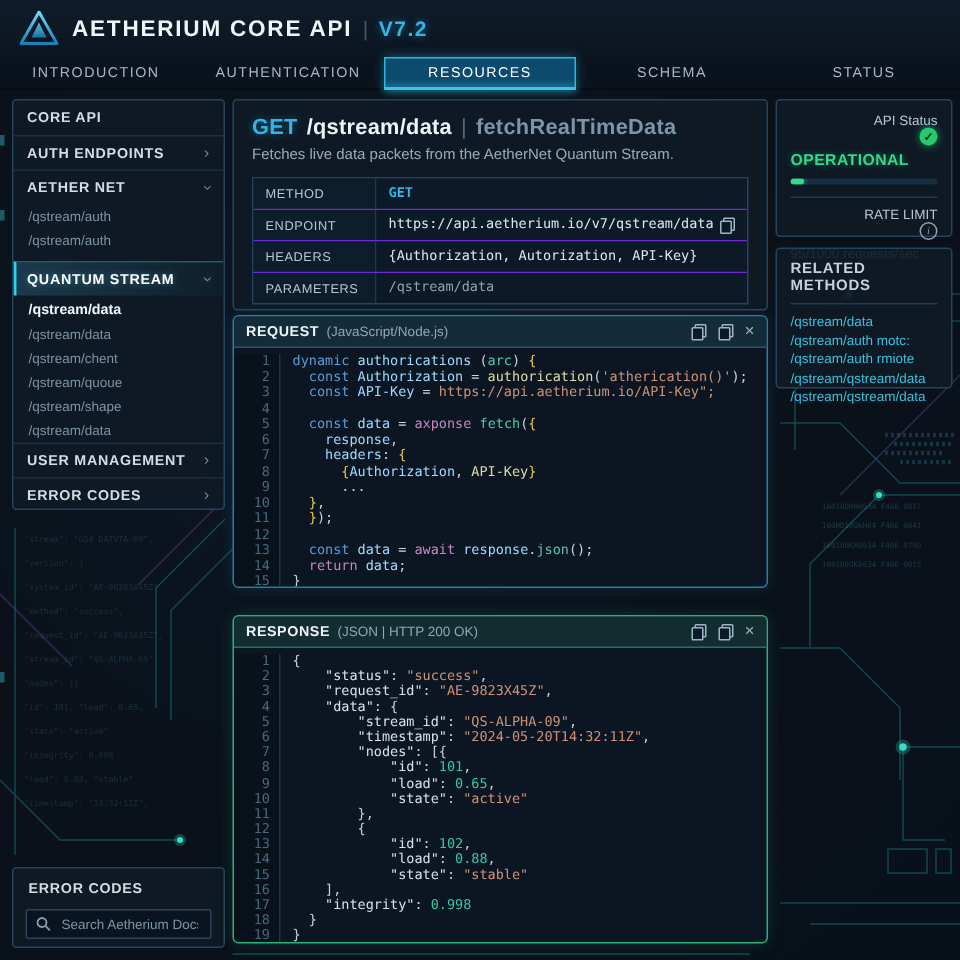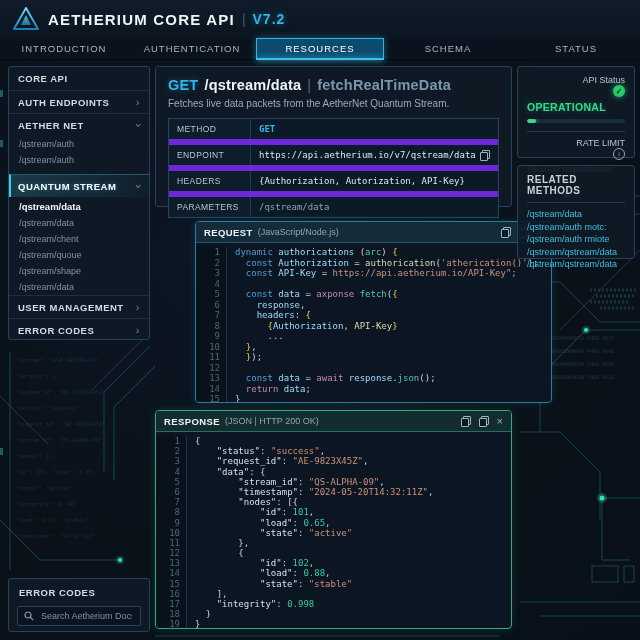--- a/index.html
+++ b/index.html
@@ -67,40 +67,40 @@
   .search-box input::placeholder{color:#7f94a3;}
   
   .overview{left:155px;top:66px;width:357px;height:141px;padding:10px 12px;}
   .endpoint-title{font-size:14.5px;font-weight:bold;letter-spacing:.2px;white-space:nowrap;}
   .t-method{color:#2fb5e8;text-shadow:0 0 6px rgba(47,181,232,.4);}
   .t-path{color:#eef4f8;margin-left:6px;}
   .t-sep{color:#51697c;margin:0 6px;font-weight:normal;}
   .t-handler{color:#7b96ab;}
   .endpoint-desc{font-size:10px;color:#9aabb8;margin-top:5px;}
   .spec-table{margin-top:9px;border:1px solid #24455c;}
-  .spec-row{display:grid;grid-template-columns:82px 1fr;border-top:6px solid #6d28d9;height:20px;}
+  .spec-row{display:grid;grid-template-columns:82px 1fr;border-top:1px solid #6d28d9;height:20px;}
   .spec-row:first-child{border-top:none;}
   .spec-label{background:#0e1d2b;color:#b9c6d0;font-size:8.5px;letter-spacing:.4px;
     display:flex;align-items:center;padding-left:8px;border-right:1px solid #1d3a4e;}
   .spec-value{background:#0c1927;display:flex;align-items:center;padding:0 8px;
     font-family:"DejaVu Sans Mono",monospace;font-size:9px;color:#dde7ee;white-space:nowrap;}
   .spec-value.method{color:#2fb5e8;font-weight:bold;}
   .spec-value.muted{color:#8fa3b2;}
   
   .copy-ic{position:relative;width:10px;height:11px;display:inline-block;flex:none;}
   .copy-ic::before{content:"";position:absolute;right:0;top:0;width:6px;height:7px;
     border:1px solid #9fb4c2;border-radius:1px;}
   .copy-ic::after{content:"";position:absolute;left:0;bottom:0;width:6px;height:7px;
     border:1px solid #9fb4c2;border-radius:1px;background:#0c1927;}
   .push-right{margin-left:auto;}
   
   .code-block{position:absolute;border-radius:4px;overflow:hidden;box-sizing:border-box;
     display:flex;flex-direction:column;background:#0c1622;z-index:2;}
-  .request-block{left:155px;top:221px;width:357px;height:182px;
-    border:1px solid #2a7da0;box-shadow:0 0 10px rgba(42,150,190,.18);margin-left:40px;}
+  .request-block{left:155px;top:210px;width:357px;height:182px;
+    border:1px solid #2a7da0;box-shadow:0 0 10px rgba(42,150,190,.18);}
   .response-block{left:155px;top:410px;width:357px;height:219px;
     border:1px solid #2fae7c;box-shadow:0 0 10px rgba(47,190,130,.18);}
   .cb-header{height:20px;min-height:20px;display:flex;align-items:center;gap:5px;
     padding:0 8px;background:#142c3a;border-bottom:1px solid #24546c;}
   .response-block .cb-header{background:#122c30;border-bottom-color:#2b6e5c;}
   .cb-title{font-size:9.5px;font-weight:bold;color:#eef4f8;letter-spacing:.4px;}
   .cb-meta{font-size:9px;color:#8fa6b5;}
   .cb-icons{margin-left:auto;display:flex;align-items:center;gap:8px;}
   .cb-close{font-size:11px;line-height:1;color:#9fb4c2;cursor:pointer;}
   .cb-body{flex:1;padding-top:4px;font-family:"DejaVu Sans Mono",monospace;font-size:9px;overflow:hidden;}

